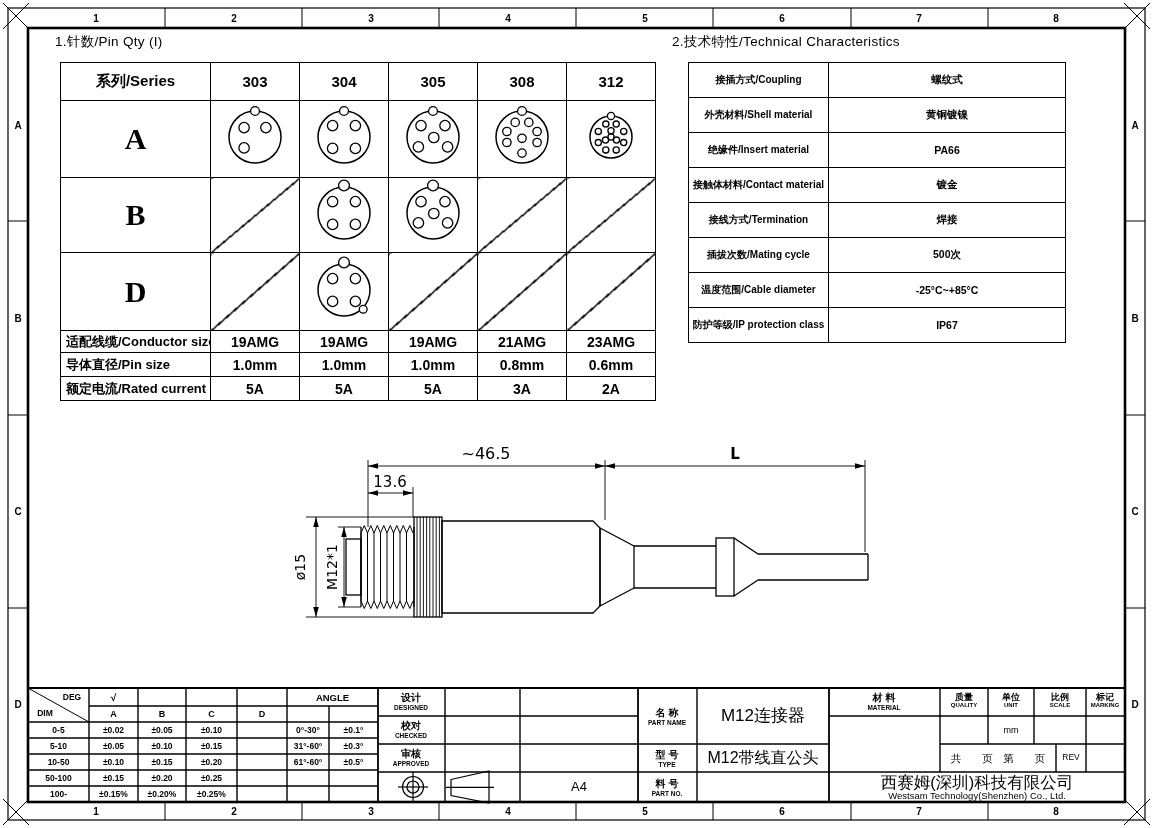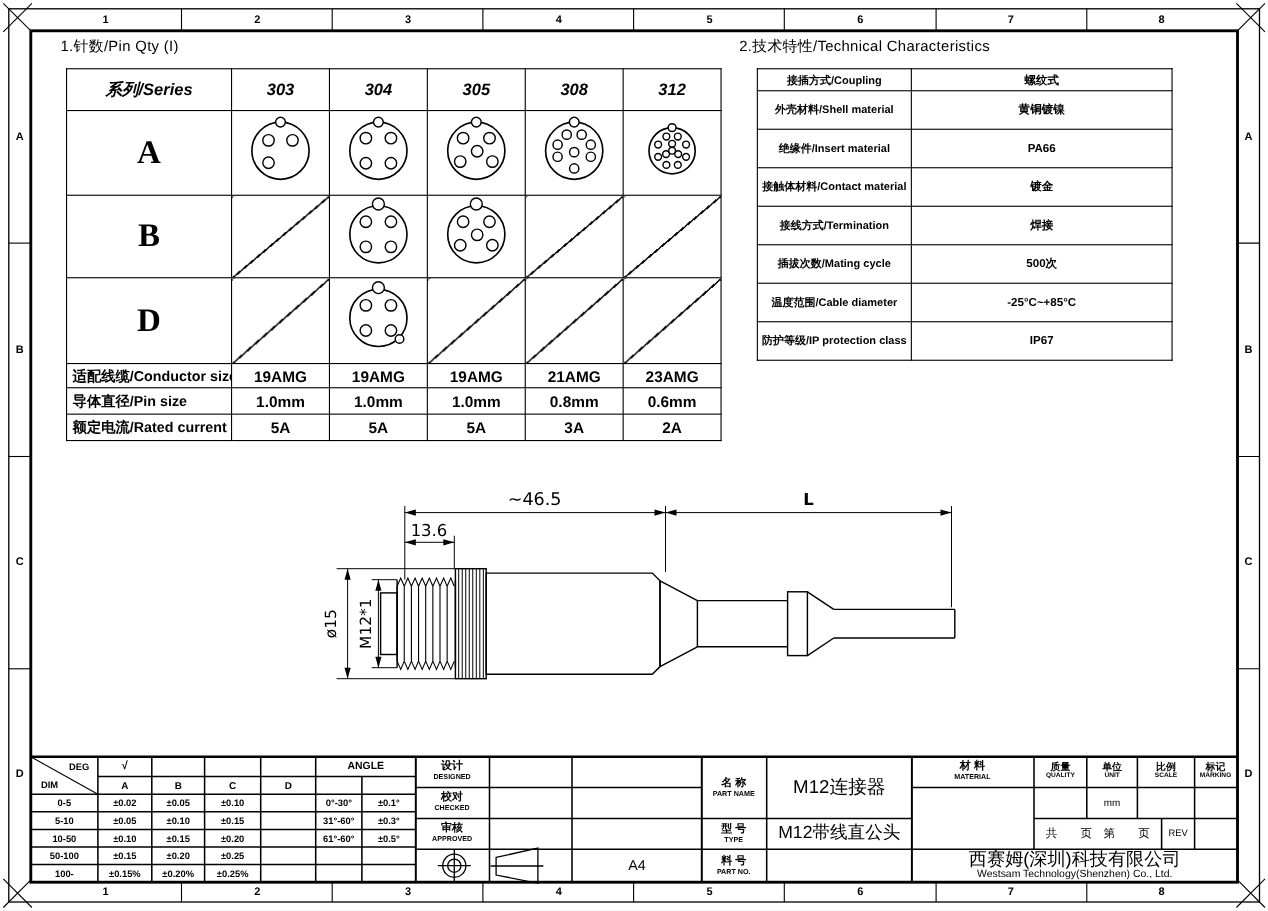--- a/index.html
+++ b/index.html
@@ -6,21 +6,21 @@
   .sheet{position:relative;width:1153px;height:828px;background:#fff;margin:0 auto;
          font-family:"Liberation Sans",sans-serif;color:#000;overflow:hidden;}
   svg text{font-family:"DejaVu Sans",sans-serif;}
   .abs{position:absolute;}
   .tc{position:absolute;transform:translate(-50%,-50%);text-align:center;white-space:nowrap;line-height:1.15;}
   .b{font-weight:normal;}
   .zone{position:absolute;transform:translate(-50%,-50%);font-size:10px;font-weight:bold;}
   .sec-title{position:absolute;font-size:13.5px;font-weight:normal;letter-spacing:.3px;}
   table{border-collapse:collapse;table-layout:fixed;}
   td,th{border:1.6px solid #000;text-align:center;padding:0;overflow:hidden;}
-  #pin-table th{font-size:15px;font-style:italic;}
+  #pin-table th{font-size:15px;}
   .series-lab{font-family:"Liberation Serif",serif;font-size:30px;font-weight:bold;}
   .speclab{font-size:13px;font-weight:bold;text-align:left;padding-left:5px;white-space:nowrap;}
   .specval{font-size:14px;font-weight:bold;}
   .diag{background:linear-gradient(to bottom right,transparent calc(50% - .8px),#000 calc(50% - .8px),#000 calc(50% + .8px),transparent calc(50% + .8px));}
   #tech-table td{font-weight:bold;}
   .tlab{font-size:10px;white-space:nowrap;}
   .tval{font-size:10.5px;white-space:nowrap;}
   .zh1{font-size:10px;font-weight:bold;display:block;}
   .en1{font-size:6.5px;font-weight:bold;display:block;}
   .zh2{font-size:9px;font-weight:bold;display:block;}
@@ -368,21 +368,21 @@
         </tr>
       </tbody>
     </table>
 
   <table id="tech-table" class="abs" style="left:688px;top:62px;width:377px">
       <colgroup>
         <col style="width:140px">
         <col style="width:237px">
       </colgroup>
       <tbody>
-        <tr style="height:20px">
+        <tr style="height:35px">
           <td class="tlab b">接插方式/Coupling</td>
           <td class="tval b">螺纹式</td>
         </tr>
         <tr style="height:35px">
           <td class="tlab b">外壳材料/Shell material</td>
           <td class="tval b">黄铜镀镍</td>
         </tr>
         <tr style="height:35px">
           <td class="tlab b">绝缘件/Insert material</td>
           <td class="tval b">PA66</td>

